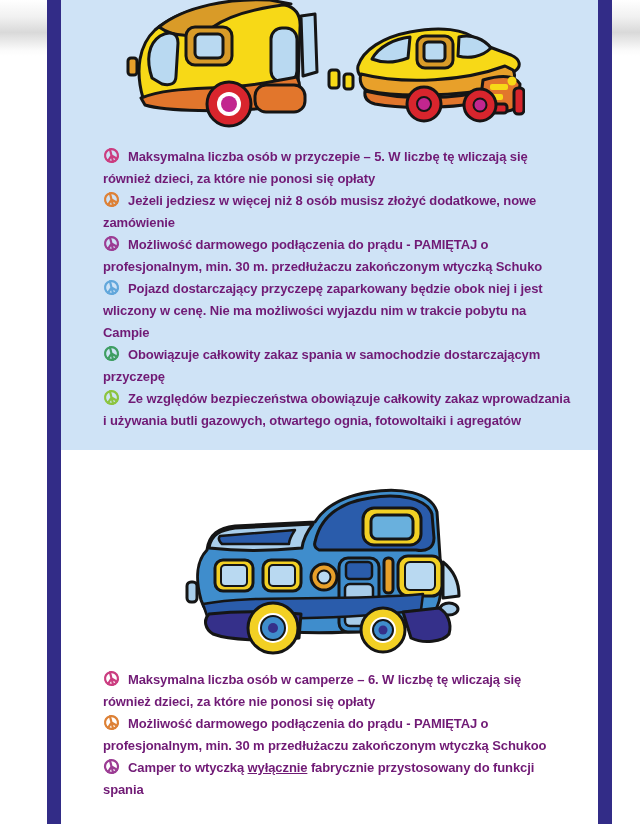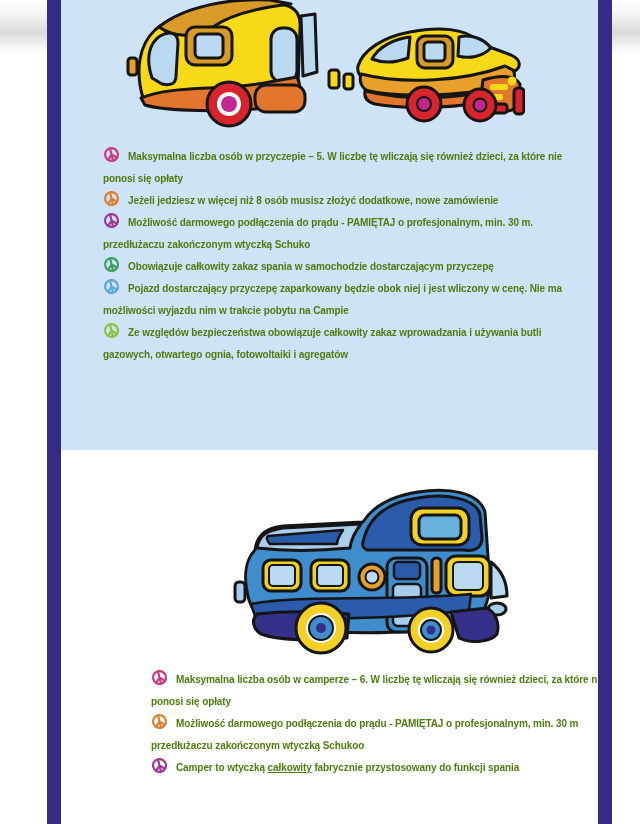--- a/index.html
+++ b/index.html
@@ -12,33 +12,33 @@
   .top-shadow{
     position:absolute;top:0;left:0;width:100%;height:56px;z-index:0;
     background:linear-gradient(180deg,#ffffff 0%,#f1f1f1 30%,#d9d9d9 58%,#fbfbfb 90%,#ffffff 100%);
   }
   .frame-bar{position:absolute;top:0;width:14px;height:824px;background:#322c87;z-index:2;}
   .frame-bar.left{left:47px;}
   .frame-bar.right{left:598px;}
   .content{position:absolute;left:61px;top:0;width:537px;height:824px;z-index:1;background:#ffffff;}
 
   .section-trailer{background:#cfe3f6;height:450px;overflow:hidden;}
-  .section-camper{background:#ffffff;padding-left:48px;}
+  .section-camper{background:#ffffff;}
 
   .hero1{height:133px;overflow:hidden;}
   .hero1 svg{display:block;margin-left:64px;}
   .hero2{padding-top:28px;height:178px;}
   .hero2 svg{display:block;margin-left:124px;}
 
   .bullets{
     box-sizing:border-box;
     padding:13px 20px 0 42px;
     width:537px;
-    font-size:10px;line-height:22px;font-weight:600;
-    color:#4d7c0f;letter-spacing:-0.1px;
+    font-size:13px;line-height:22px;font-weight:600;
+    color:#701a75;letter-spacing:-0.1px;
   }
   .bullets p{margin:0;max-width:468px;}
   .peace{
     display:inline-block;width:17px;height:17px;vertical-align:-3px;margin-right:8px;
   }
   .peace svg{width:17px;height:17px;transform:rotate(-14deg);display:inline-block;}
   .em{font-weight:700;text-decoration:underline;}
 </style>
 </head>
 <body>
@@ -120,32 +120,32 @@
                   <circle cx="10" cy="10" r="7.6"></circle>
                   <path d="M10 2.4 V17.6 M10 10 L4.6 15.2 M10 10 L15.4 15.2"></path>
                 </g>
               </svg></span><span>Jeżeli jedziesz w więcej niż 8 osób musisz złożyć dodatkowe, nowe zamówienie</span></p>
         <p><span class="peace" style="color: rgb(156, 61, 148);"><svg viewBox="0 0 20 20">
                 <g fill="none" stroke="currentColor" stroke-width="2.6" stroke-linecap="round">
                   <circle cx="10" cy="10" r="7.6"></circle>
                   <path d="M10 2.4 V17.6 M10 10 L4.6 15.2 M10 10 L15.4 15.2"></path>
                 </g>
               </svg></span><span>Możliwość darmowego podłączenia do prądu - PAMIĘTAJ o profesjonalnym, min. 30 m. przedłużaczu zakończonym wtyczką Schuko</span></p>
+        <p><span class="peace" style="color: rgb(98, 167, 219);"><svg viewBox="0 0 20 20">
+                <g fill="none" stroke="currentColor" stroke-width="2.6" stroke-linecap="round">
+                  <circle cx="10" cy="10" r="7.6"></circle>
+                  <path d="M10 2.4 V17.6 M10 10 L4.6 15.2 M10 10 L15.4 15.2"></path>
+                </g>
+              </svg></span><span>Pojazd dostarczający przyczepę zaparkowany będzie obok niej i jest wliczony w cenę. Nie ma możliwości wyjazdu nim w trakcie pobytu na Campie</span></p>
         <p><span class="peace" style="color: rgb(63, 158, 99);"><svg viewBox="0 0 20 20">
                 <g fill="none" stroke="currentColor" stroke-width="2.6" stroke-linecap="round">
                   <circle cx="10" cy="10" r="7.6"></circle>
                   <path d="M10 2.4 V17.6 M10 10 L4.6 15.2 M10 10 L15.4 15.2"></path>
                 </g>
               </svg></span><span>Obowiązuje całkowity zakaz spania w samochodzie dostarczającym przyczepę</span></p>
-        <p><span class="peace" style="color: rgb(98, 167, 219);"><svg viewBox="0 0 20 20">
-                <g fill="none" stroke="currentColor" stroke-width="2.6" stroke-linecap="round">
-                  <circle cx="10" cy="10" r="7.6"></circle>
-                  <path d="M10 2.4 V17.6 M10 10 L4.6 15.2 M10 10 L15.4 15.2"></path>
-                </g>
-              </svg></span><span>Pojazd dostarczający przyczepę zaparkowany będzie obok niej i jest wliczony w cenę. Nie ma możliwości wyjazdu nim w trakcie pobytu na Campie</span></p>
         <p><span class="peace" style="color: rgb(140, 196, 63);"><svg viewBox="0 0 20 20">
                 <g fill="none" stroke="currentColor" stroke-width="2.6" stroke-linecap="round">
                   <circle cx="10" cy="10" r="7.6"></circle>
                   <path d="M10 2.4 V17.6 M10 10 L4.6 15.2 M10 10 L15.4 15.2"></path>
                 </g>
               </svg></span><span>Ze względów bezpieczeństwa obowiązuje całkowity zakaz wprowadzania i używania butli gazowych, otwartego ognia, fotowoltaiki i agregatów</span></p>
       </div>
     </section>
 
     <section class="section-camper">
@@ -212,19 +212,19 @@
                 <g fill="none" stroke="currentColor" stroke-width="2.6" stroke-linecap="round">
                   <circle cx="10" cy="10" r="7.6"></circle>
                   <path d="M10 2.4 V17.6 M10 10 L4.6 15.2 M10 10 L15.4 15.2"></path>
                 </g>
               </svg></span><span>Możliwość darmowego podłączenia do prądu - PAMIĘTAJ o profesjonalnym, min. 30 m przedłużaczu zakończonym wtyczką Schukoo</span></p>
         <p><span class="peace" style="color: rgb(156, 61, 148);"><svg viewBox="0 0 20 20">
                 <g fill="none" stroke="currentColor" stroke-width="2.6" stroke-linecap="round">
                   <circle cx="10" cy="10" r="7.6"></circle>
                   <path d="M10 2.4 V17.6 M10 10 L4.6 15.2 M10 10 L15.4 15.2"></path>
                 </g>
-              </svg></span><span>Camper to wtyczką </span><span class="em">całkowity</span><span> fabrycznie przystosowany do funkcji spania</span></p>
+              </svg></span><span>Camper to wtyczką </span><span class="em">wyłącznie</span><span> fabrycznie przystosowany do funkcji spania</span></p>
         <p></p>
       </div>
     </section>
 
   </main>
 </div>
 
 </body></html>

